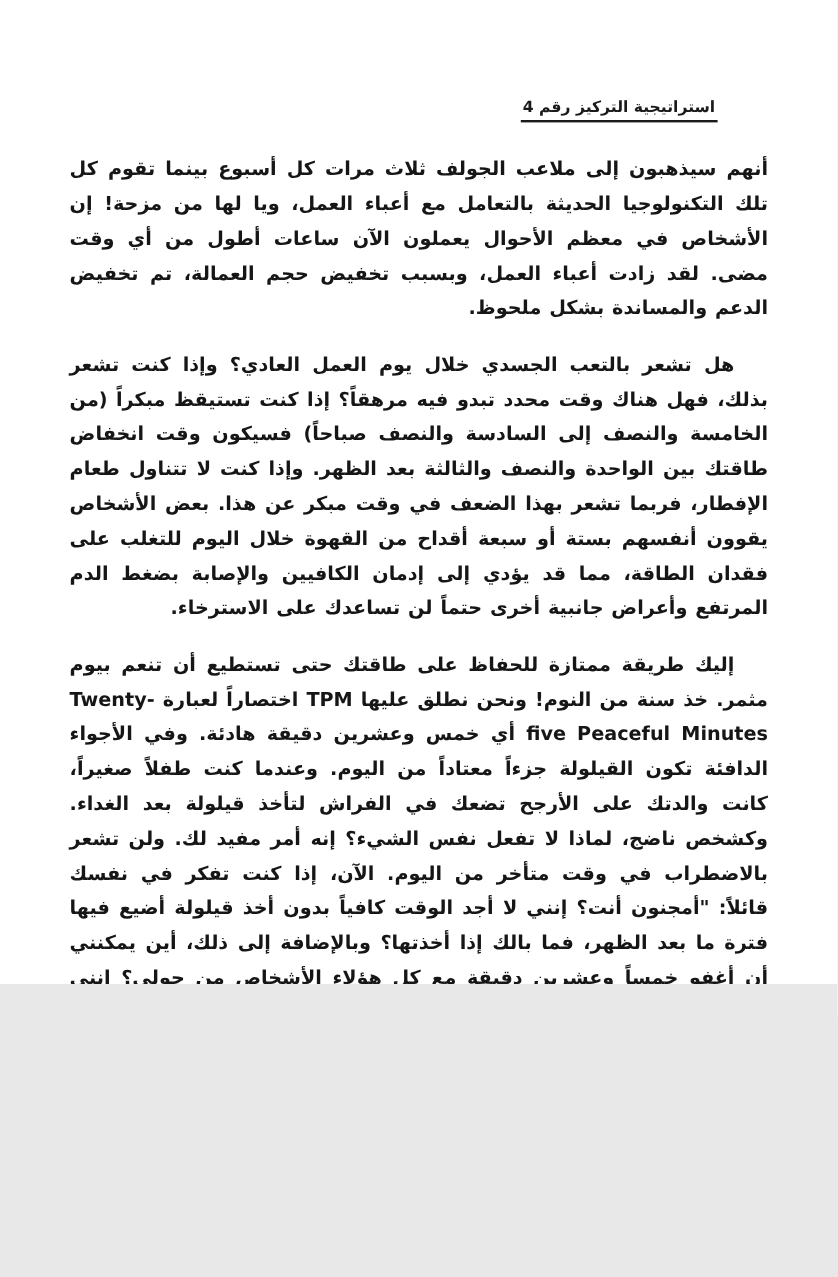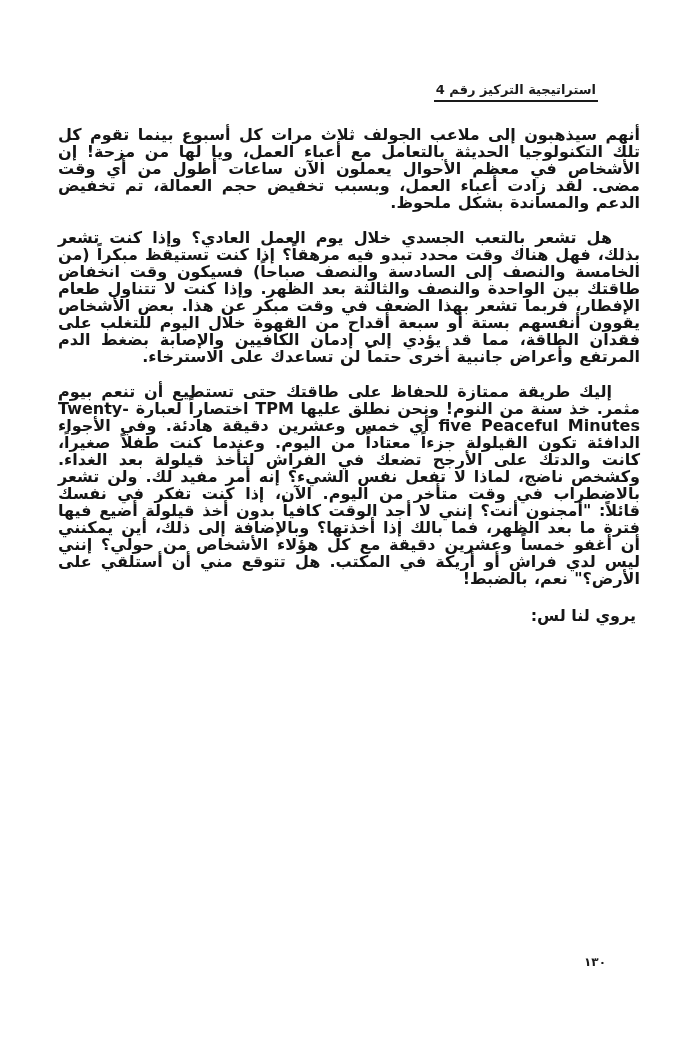--- a/index.html
+++ b/index.html
@@ -1,18 +1,18 @@
 <!DOCTYPE html>
 <html lang="ar"><head>
 <meta charset="utf-8">
 <style>
   html,body{margin:0;padding:0;background:#e8e8e8;}
   .page{
     position:relative;
-    width:698px;height:1064px;
+    width:698px;height:820px;
     background:#ffffff;
     overflow:hidden;
     font-family:"DejaVu Sans",sans-serif;
     color:#161616;
     margin:0 auto;
   }
   .running-header{
     position:absolute;
     top:82px;right:100px;
     direction:rtl;
@@ -27,21 +27,21 @@
     position:absolute;
     top:126px;left:58px;right:58px;
     direction:rtl;
     text-align:justify;
     text-justify:inter-word;
   }
   .para{
     margin:0 0 18px 0;
     font-size:16px;
     font-weight:700;
-    line-height:17px;
+    line-height:29px;
     word-spacing:1px;
   }
   .para.indent{ text-indent:28px; }
   .lead{
     margin:2px 0 12px 0;
     font-size:16px;
     font-weight:700;
     line-height:22px;
     text-indent:4px;
   }

